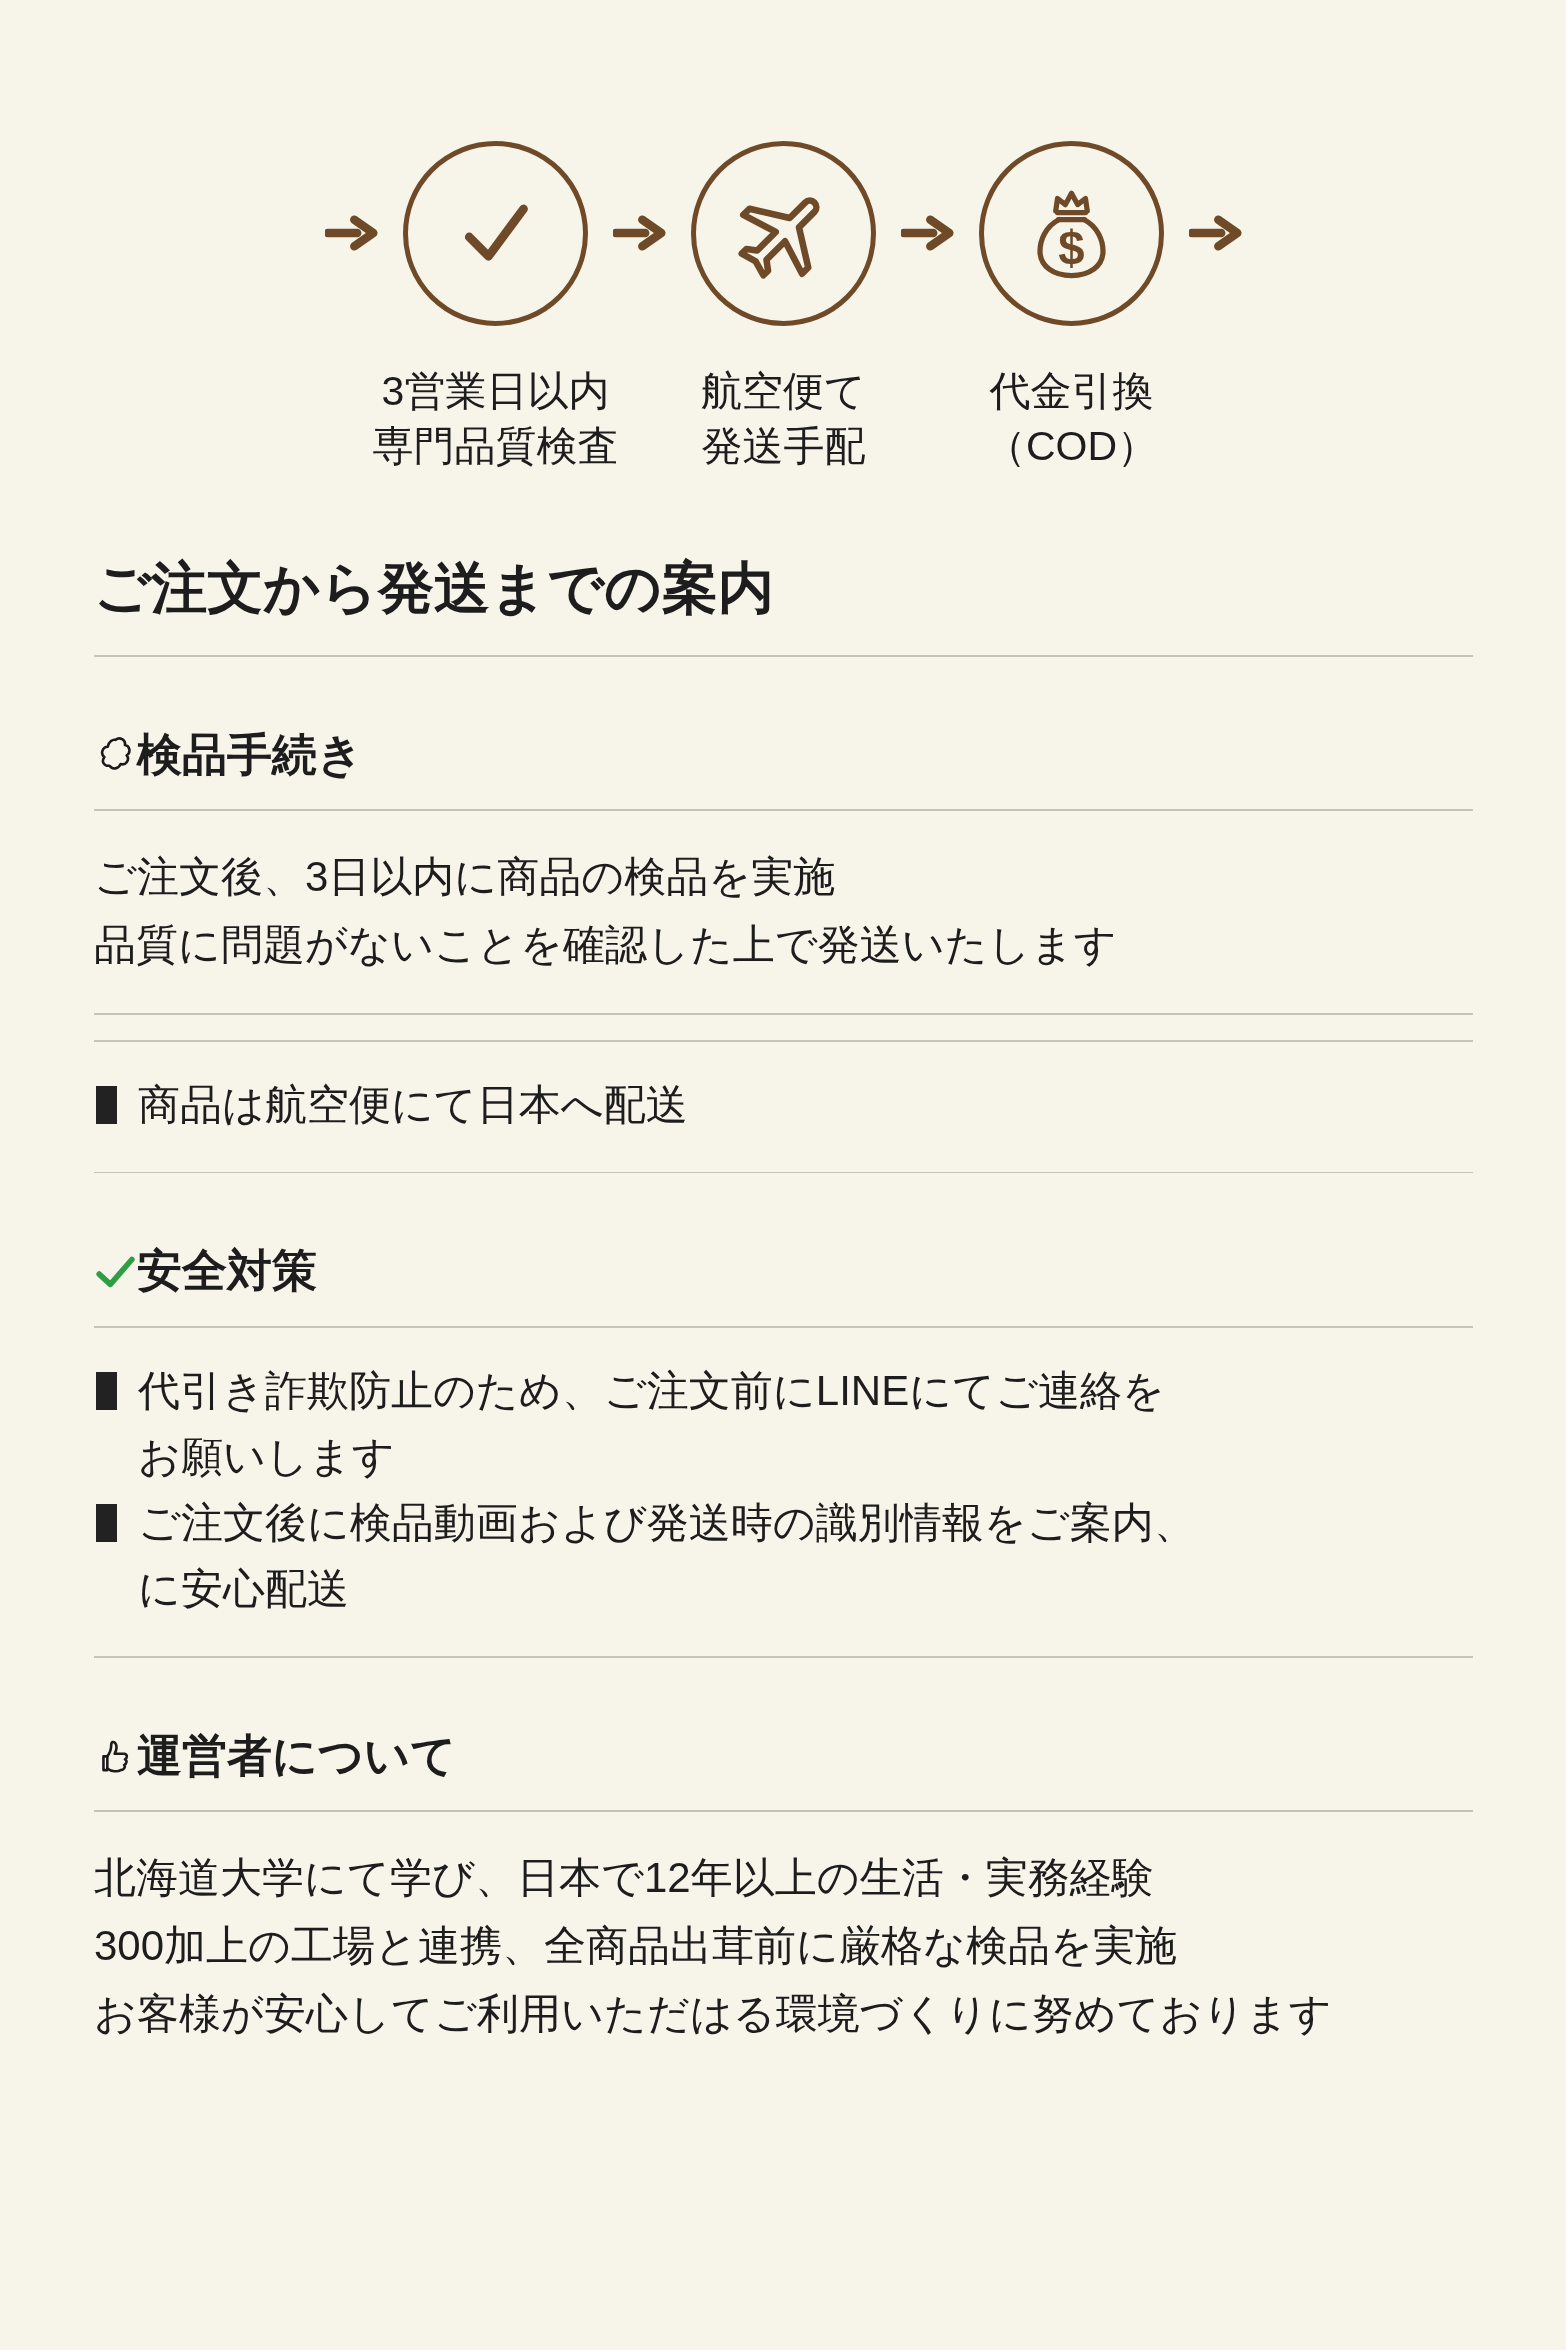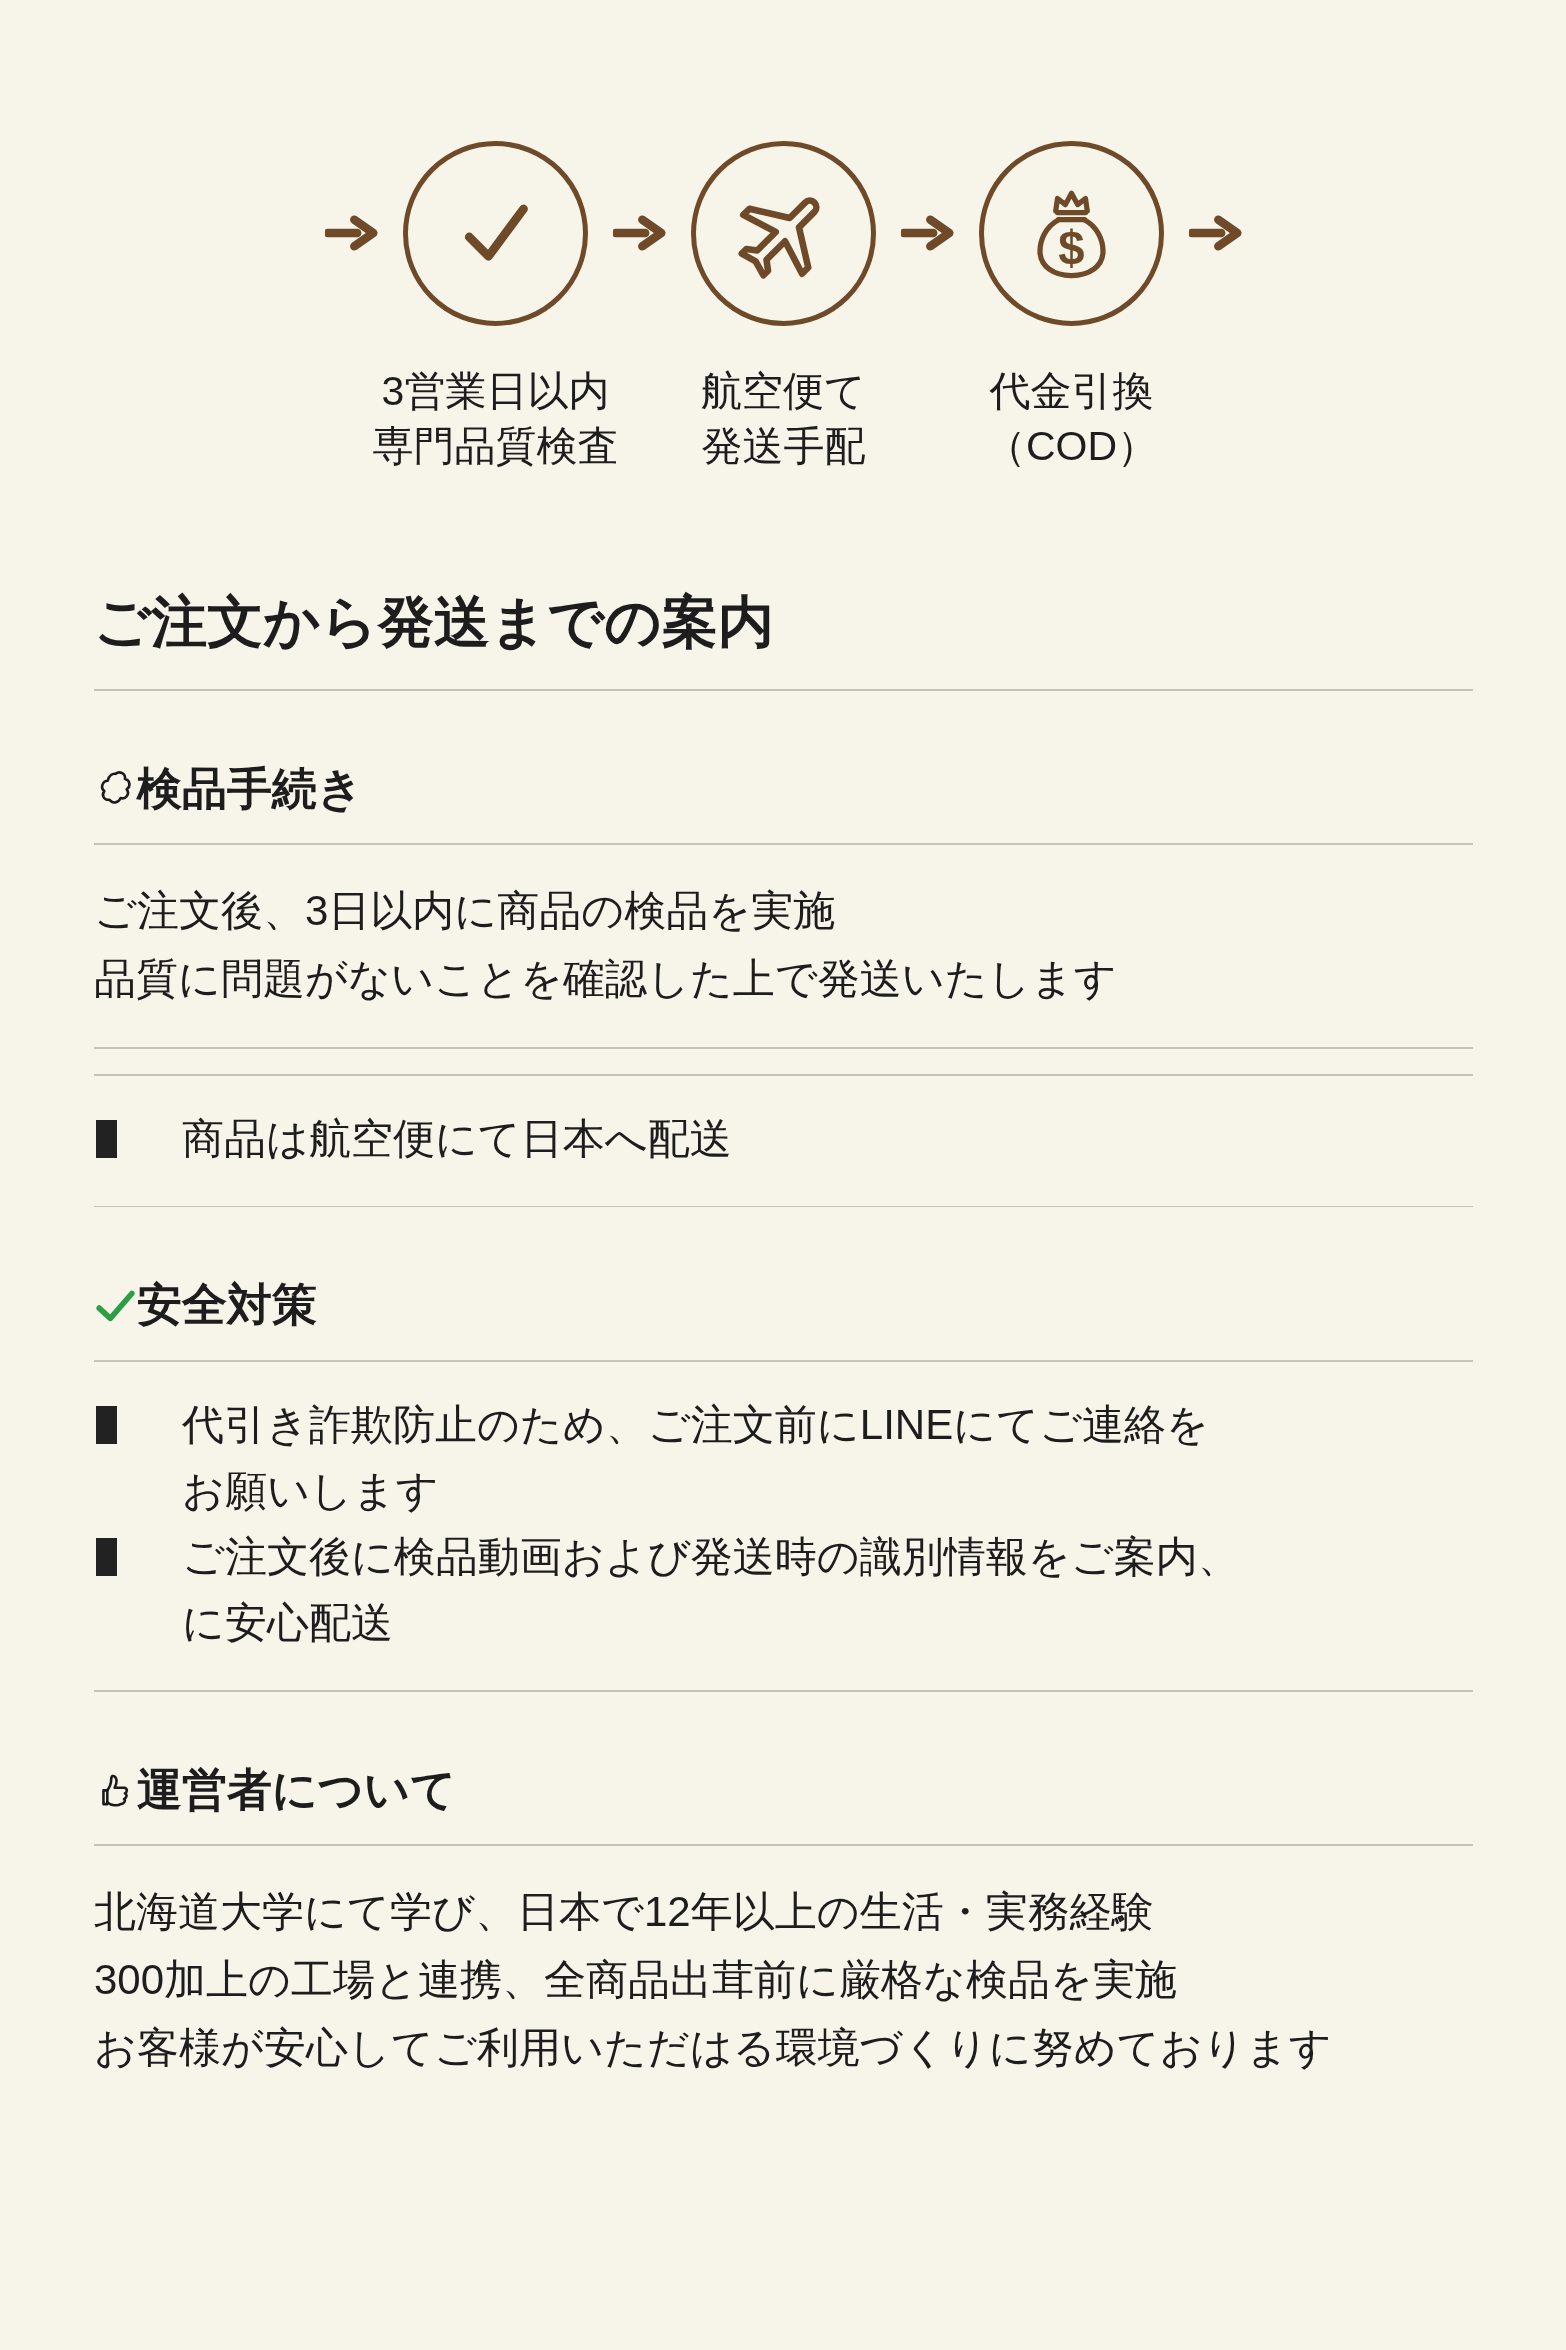--- a/index.html
+++ b/index.html
@@ -16,29 +16,29 @@
   .circle{
     width:185px;height:185px;box-sizing:border-box;
     border:5.6px solid #6f4a28;border-radius:50%;
     display:flex;align-items:center;justify-content:center;
     background:transparent;
   }
   .arrow{width:53px;height:38px;margin-top:73px;flex:none;}
   .labels{margin-top:38px;text-align:center;font-size:41px;line-height:55px;white-space:nowrap;}
   
   main{padding:0 94px;}
-  .h1{font-size:56px;font-weight:bold;margin-top:111px;}
+  .h1{font-size:56px;font-weight:bold;margin-top:77px;}
   .rule{height:1.9px;background:#c5c2ba;}
   .rule-h1{margin-top:28px;}
   .sec-head{display:flex;align-items:center;margin-top:68px;font-size:45px;font-weight:bold;}
   .sec-head .ic{flex:none;display:flex;align-items:center;}
   .rule-sec{margin-top:24.5px;}
   .para{font-size:42px;line-height:68px;margin-top:32px;}
   .bullets{margin-top:30px;}
-  .bullet{display:flex;align-items:flex-start;font-size:42px;line-height:66px;gap:44px;}
+  .bullet{display:flex;align-items:flex-start;font-size:42px;line-height:66px;}
   .bullet .sq{flex:none;width:21px;height:38px;background:#222;margin:14px 21px 0 1.9px;}
   .rule-after{margin-top:34px;}
   svg{display:block;}
 </style>
 </head>
 <body>
 
 <div class="flow">
 
 

